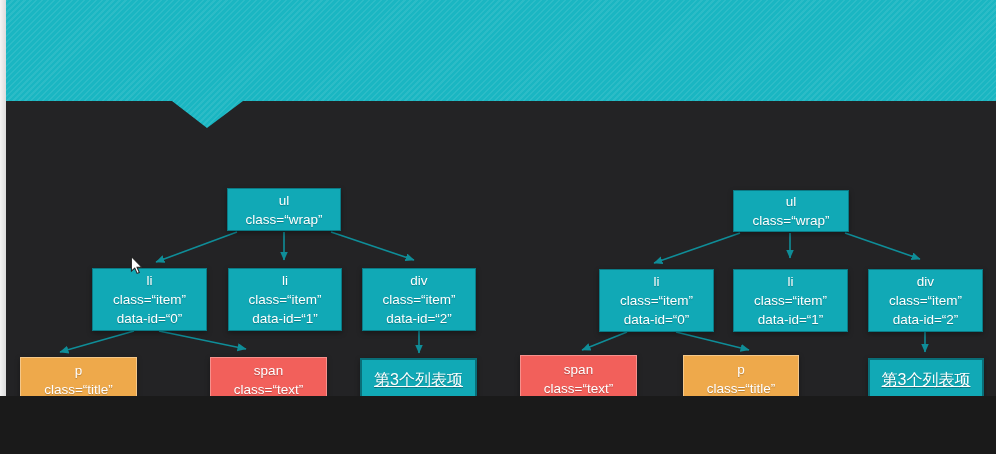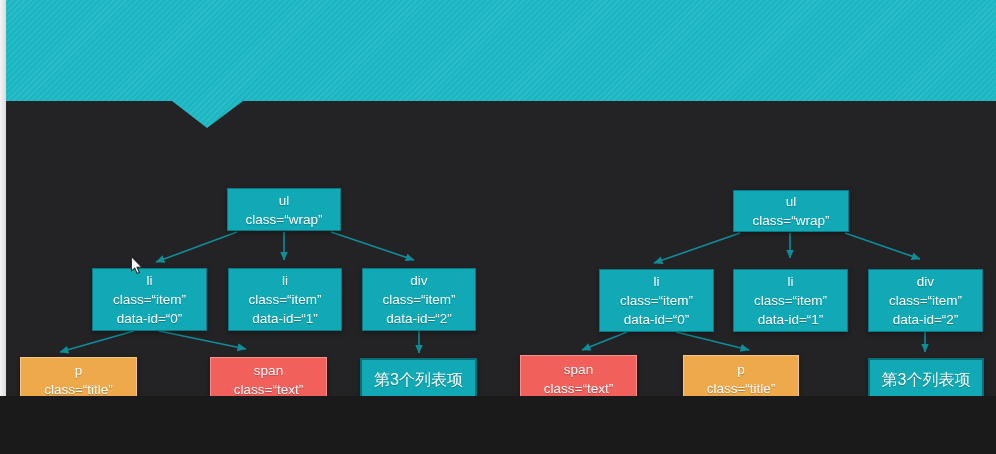--- a/index.html
+++ b/index.html
@@ -36,21 +36,21 @@
   .node{
     position:absolute;z-index:3;
     display:flex;align-items:center;justify-content:center;
     text-align:center;white-space:pre-line;
     color:#ffffff;font-size:13.5px;line-height:19px;
     text-shadow:0 1px 1px rgba(0,0,0,0.25);
     box-shadow:0 2px 5px rgba(0,0,0,0.35);
     box-sizing:border-box;
   }
   .teal{background:var(--node-teal,#11a9b6);border:1px solid rgba(6,85,95,0.55);}
-  .teal-leaf{background:var(--node-teal,#11a9b6);border:2px solid rgba(8,95,105,0.8);font-size:16px;}
+  .teal-leaf{background:var(--node-teal,#11a9b6);border:2px solid rgba(8,95,105,0.8);font-size:16px;text-decoration:underline;}
   .orange{background:var(--node-orange,#eea94b);border:1px solid rgba(255,255,255,0.35);}
   .red{background:var(--node-red,#f2605b);border:1px solid rgba(255,255,255,0.3);text-align:center;}
   .cursor{position:absolute;z-index:6;}
 </style>
 </head>
 <body>
 
 <div class="stage">
 
   <div class="left-strip"></div>

